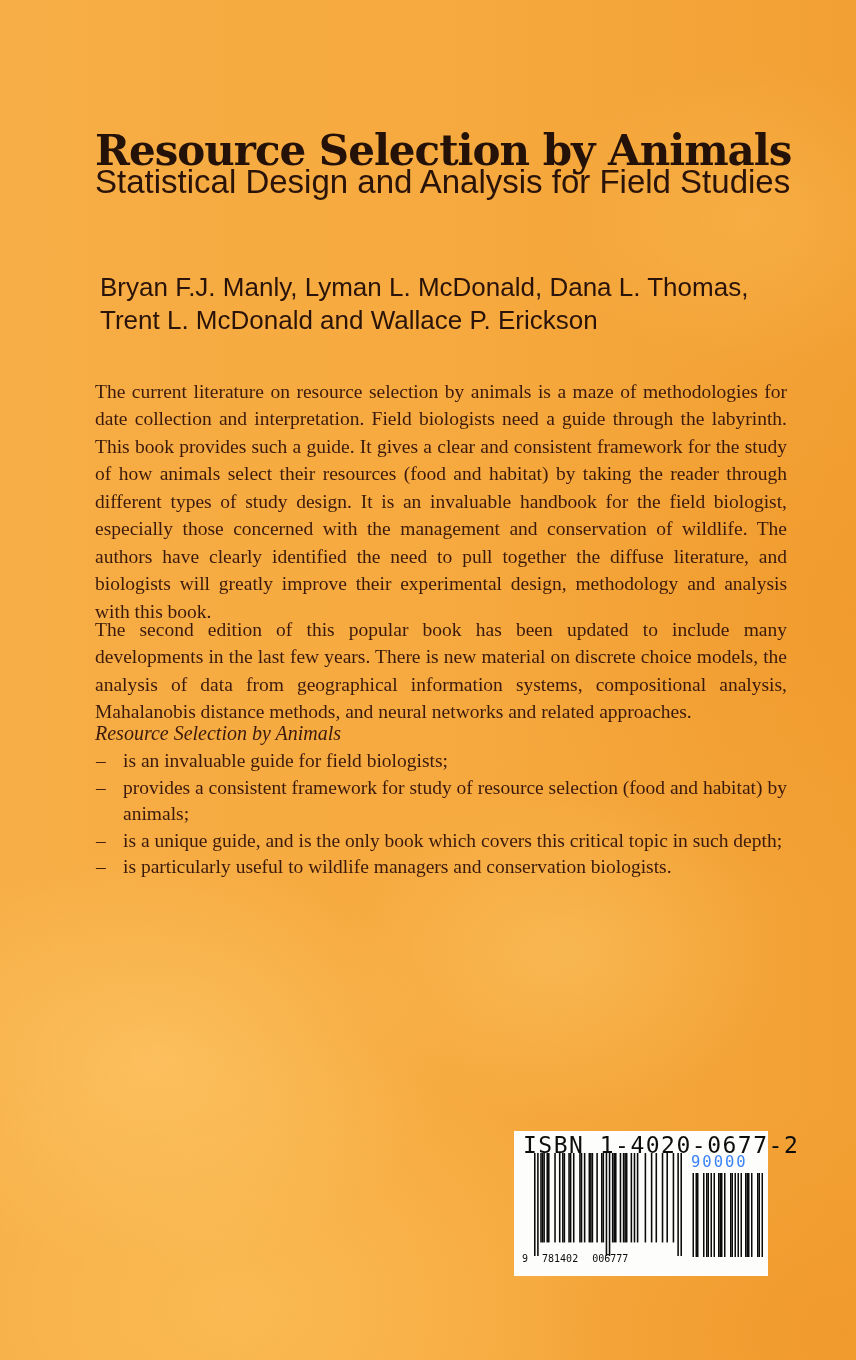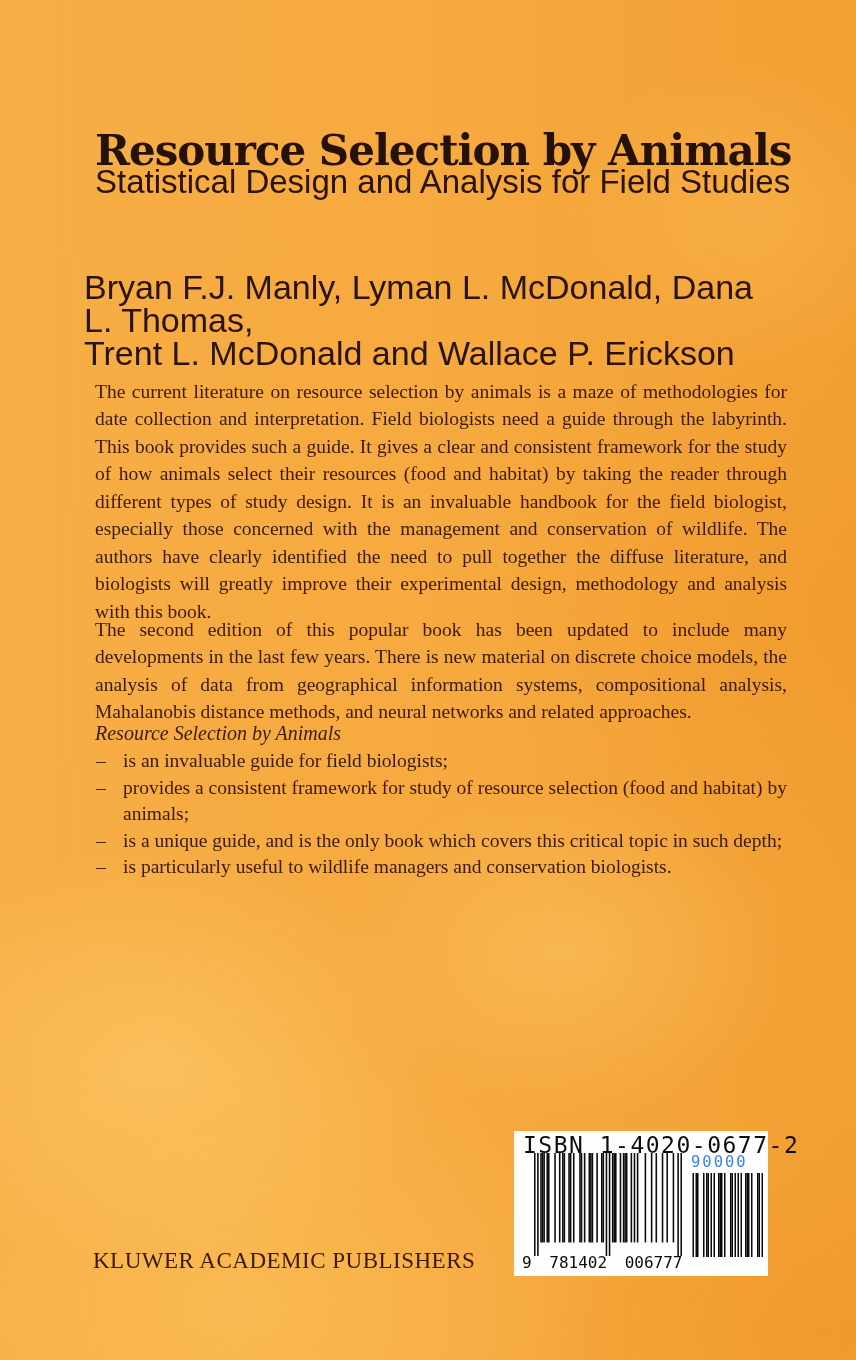--- a/index.html
+++ b/index.html
@@ -27,23 +27,23 @@
     position:absolute;left:95px;top:163px;width:720px;
     font-family:"Liberation Sans", sans-serif;
     font-size:33px;color:#2a1309;
   }
   .edition{
     position:absolute;left:95px;top:220px;width:400px;
     font-family:"Liberation Sans", sans-serif;font-style:italic;
     font-size:30px;color:#2a1309;
   }
   .authors{
-    position:absolute;left:84px;top:271px;width:700px;
+    position:absolute;left:100px;top:271px;width:700px;
     font-family:"Liberation Sans", sans-serif;
-    font-size:34px;line-height:33px;color:#2a1309;
+    font-size:26px;line-height:33px;color:#2a1309;
   }
   .para{
     position:absolute;left:95px;width:692px;
     font-size:19.5px;line-height:27.5px;color:#3b1a0c;
     text-align:justify;
   }
   .para1{top:358px;}
   .para2{top:596px;}
   .list-head{
     position:absolute;left:95px;top:722px;width:500px;
@@ -66,21 +66,21 @@
   }
   .isbn-label{
     position:absolute;left:9px;top:1px;width:240px;
     font-family:"DejaVu Sans Mono", monospace;
     font-size:23px;letter-spacing:1.5px;color:#0d0d0d;white-space:nowrap;
   }
   .ean13-svg{position:absolute;left:20px;top:22px;width:148px;height:103px;fill:#0b0b0b;}
   .barcode-digits{
     position:absolute;left:8px;top:122px;width:170px;
     font-family:"DejaVu Sans Mono", monospace;
-    font-size:16px;word-spacing:8px;color:#0d0d0d;white-space:nowrap;
+    font-size:10px;word-spacing:8px;color:#0d0d0d;white-space:nowrap;
   }
   .addon-label{
     position:absolute;left:177px;top:22px;width:72px;text-align:left;
     font-family:"DejaVu Sans Mono", monospace;
     font-size:15.5px;letter-spacing:2px;color:#3b82f6;
   }
   .addon-svg{position:absolute;left:177px;top:42px;width:72px;height:84px;fill:#0b0b0b;}
 </style>
 </head>
 <body>
@@ -115,21 +115,20 @@
     <li>
       <span class="marker">–</span>
       <span>is a unique guide, and is the only book which covers this critical topic in such depth;</span>
     </li>
     <li>
       <span class="marker">–</span>
       <span>is particularly useful to wildlife managers and conservation biologists.</span>
     </li>
   </ul>
 
-  <div class="publisher">KLUWER ACADEMIC PUBLISHERS</div>
 
   <div class="barcode-panel">
     <div class="isbn-label">ISBN 1-4020-0677-2</div>
     <svg id="ean13-svg" class="ean13-svg" preserveAspectRatio="none" viewBox="0 0 95 76">
         <rect x="0" y="0" width="1" height="76"></rect>
         <rect x="2" y="0" width="1" height="76"></rect>
         <rect x="4" y="0" width="1" height="66"></rect>
         <rect x="5" y="0" width="1" height="66"></rect>
         <rect x="6" y="0" width="1" height="66"></rect>
         <rect x="8" y="0" width="1" height="66"></rect>

